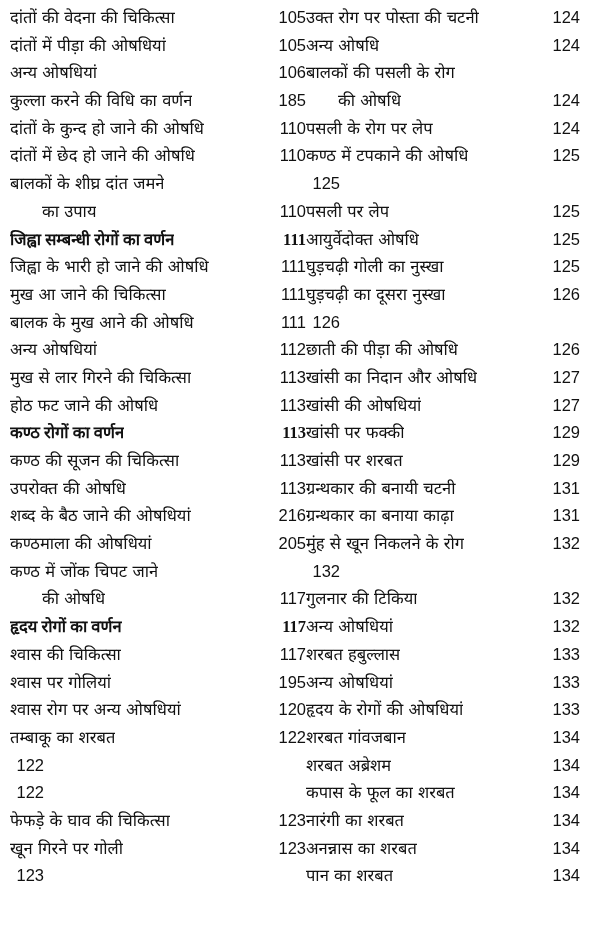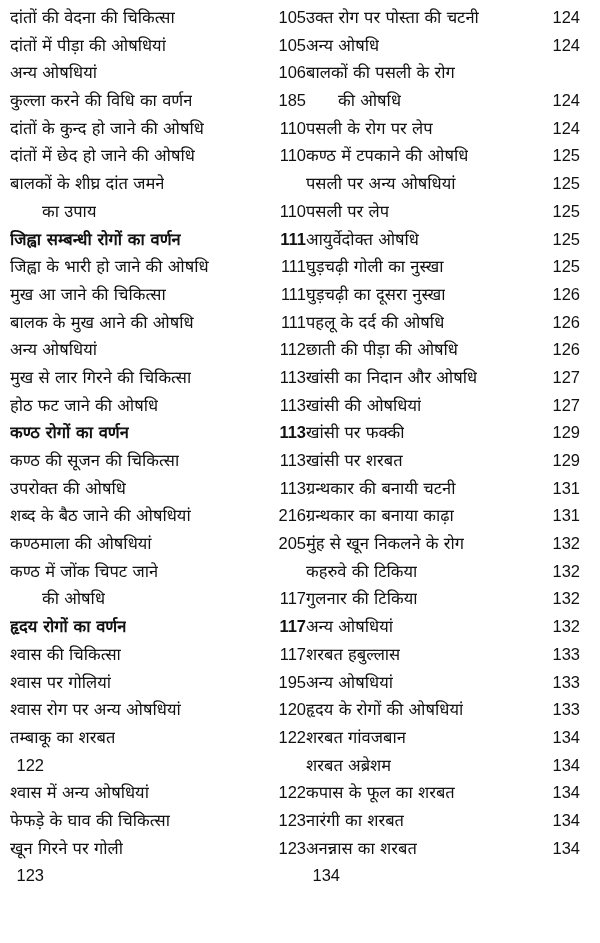--- a/index.html
+++ b/index.html
@@ -38,21 +38,21 @@
     }
     .row .title { overflow: hidden; }
     .row .page-no {
       flex: 0 0 auto;
       font-family: "Liberation Sans", sans-serif;
       font-size: 16.5px;
       text-align: right;
       min-width: 34px;
     }
     .col.right .row .page-no { margin-right: 12px; }
-    .row.bold .title, .row.bold .page-no { font-weight: bold; }
+    .row.bold .title, .row.bold .page-no { font-weight: bold; font-family: Liberation Serif, serif; }
     .row.indent .title { padding-left: 32px; }
   </style>
 </head>
 <body>
 
 <div class="page">
   <div class="col left">
     <div class="row">
         <span class="title">दांतों की वेदना की चिकित्सा</span>
         <span class="page-no">105</span>
@@ -158,21 +158,20 @@
         <span class="page-no">120</span>
       </div>
     <div class="row">
         <span class="title">तम्बाकू का शरबत</span>
         <span class="page-no">122</span>
       </div>
     <div class="row">
         <span class="page-no">122</span>
       </div>
     <div class="row">
-        <span class="title">श्वास में अन्य ओषधियां</span>
         <span class="page-no">122</span>
       </div>
     <div class="row">
         <span class="title">फेफड़े के घाव की चिकित्सा</span>
         <span class="page-no">123</span>
       </div>
     <div class="row">
         <span class="title">खून गिरने पर गोली</span>
         <span class="page-no">123</span>
       </div>
@@ -200,41 +199,39 @@
       </div>
     <div class="row">
         <span class="title">पसली के रोग पर लेप</span>
         <span class="page-no">124</span>
       </div>
     <div class="row">
         <span class="title">कण्ठ में टपकाने की ओषधि</span>
         <span class="page-no">125</span>
       </div>
     <div class="row">
-        <span class="title">पसली पर अन्य ओषधियां</span>
         <span class="page-no">125</span>
       </div>
     <div class="row">
         <span class="title">पसली पर लेप</span>
         <span class="page-no">125</span>
       </div>
     <div class="row">
         <span class="title">आयुर्वेदोक्त ओषधि</span>
         <span class="page-no">125</span>
       </div>
     <div class="row">
         <span class="title">घुड़चढ़ी गोली का नुस्खा</span>
         <span class="page-no">125</span>
       </div>
     <div class="row">
         <span class="title">घुड़चढ़ी का दूसरा नुस्खा</span>
         <span class="page-no">126</span>
       </div>
     <div class="row">
-        <span class="title">पहलू के दर्द की ओषधि</span>
         <span class="page-no">126</span>
       </div>
     <div class="row">
         <span class="title">छाती की पीड़ा की ओषधि</span>
         <span class="page-no">126</span>
       </div>
     <div class="row">
         <span class="title">खांसी का निदान और ओषधि</span>
         <span class="page-no">127</span>
       </div>
@@ -256,21 +253,20 @@
       </div>
     <div class="row">
         <span class="title">ग्रन्थकार का बनाया काढ़ा</span>
         <span class="page-no">131</span>
       </div>
     <div class="row">
         <span class="title">मुंह से खून निकलने के रोग</span>
         <span class="page-no">132</span>
       </div>
     <div class="row">
-        <span class="title">कहरुवे की टिकिया</span>
         <span class="page-no">132</span>
       </div>
     <div class="row">
         <span class="title">गुलनार की टिकिया</span>
         <span class="page-no">132</span>
       </div>
     <div class="row">
         <span class="title">अन्य ओषधियां</span>
         <span class="page-no">132</span>
       </div>
@@ -300,16 +296,17 @@
       </div>
     <div class="row">
         <span class="title">नारंगी का शरबत</span>
         <span class="page-no">134</span>
       </div>
     <div class="row">
         <span class="title">अनन्नास का शरबत</span>
         <span class="page-no">134</span>
       </div>
     <div class="row">
+        <span class="title">पान का शरबत</span>
         <span class="page-no">134</span>
       </div>
   </div>
 </div>
 
 </body></html>

